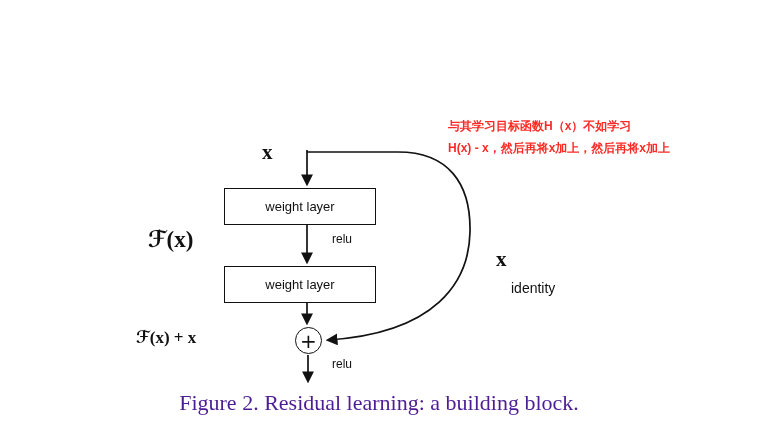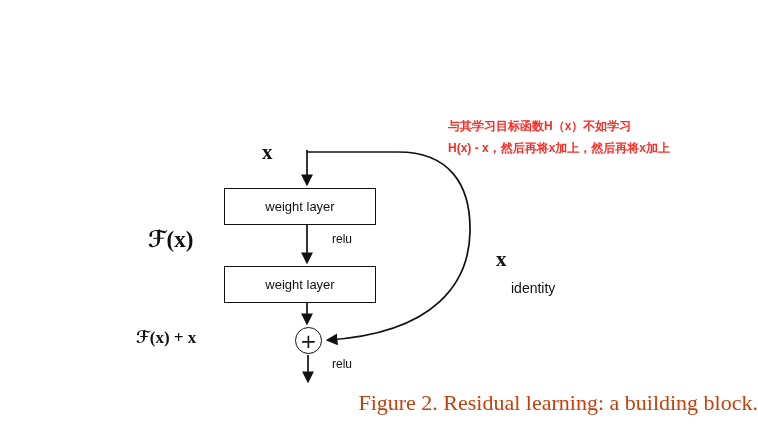--- a/index.html
+++ b/index.html
@@ -77,23 +77,23 @@
     border:1.6px solid var(--ink);
     border-radius:50%;
     background:var(--background);
     display:flex;align-items:center;justify-content:center;
     font-size:20px;line-height:1;color:var(--ink);
     font-family:"DejaVu Sans", sans-serif;
   }
   .caption{
     position:absolute;
     left:0;top:390px;width:758px;
-    text-align:right;
+    text-align:center;
     font-family:"Liberation Serif","DejaVu Serif",serif;
-    font-size:22px;color:#c2410c;
+    font-size:22px;color:#4c1d95;
   }
   svg.wires{
     position:absolute;left:0;top:0;
     pointer-events:none;
   }
 </style>
 </head>
 <body>
 
 <div class="stage">

